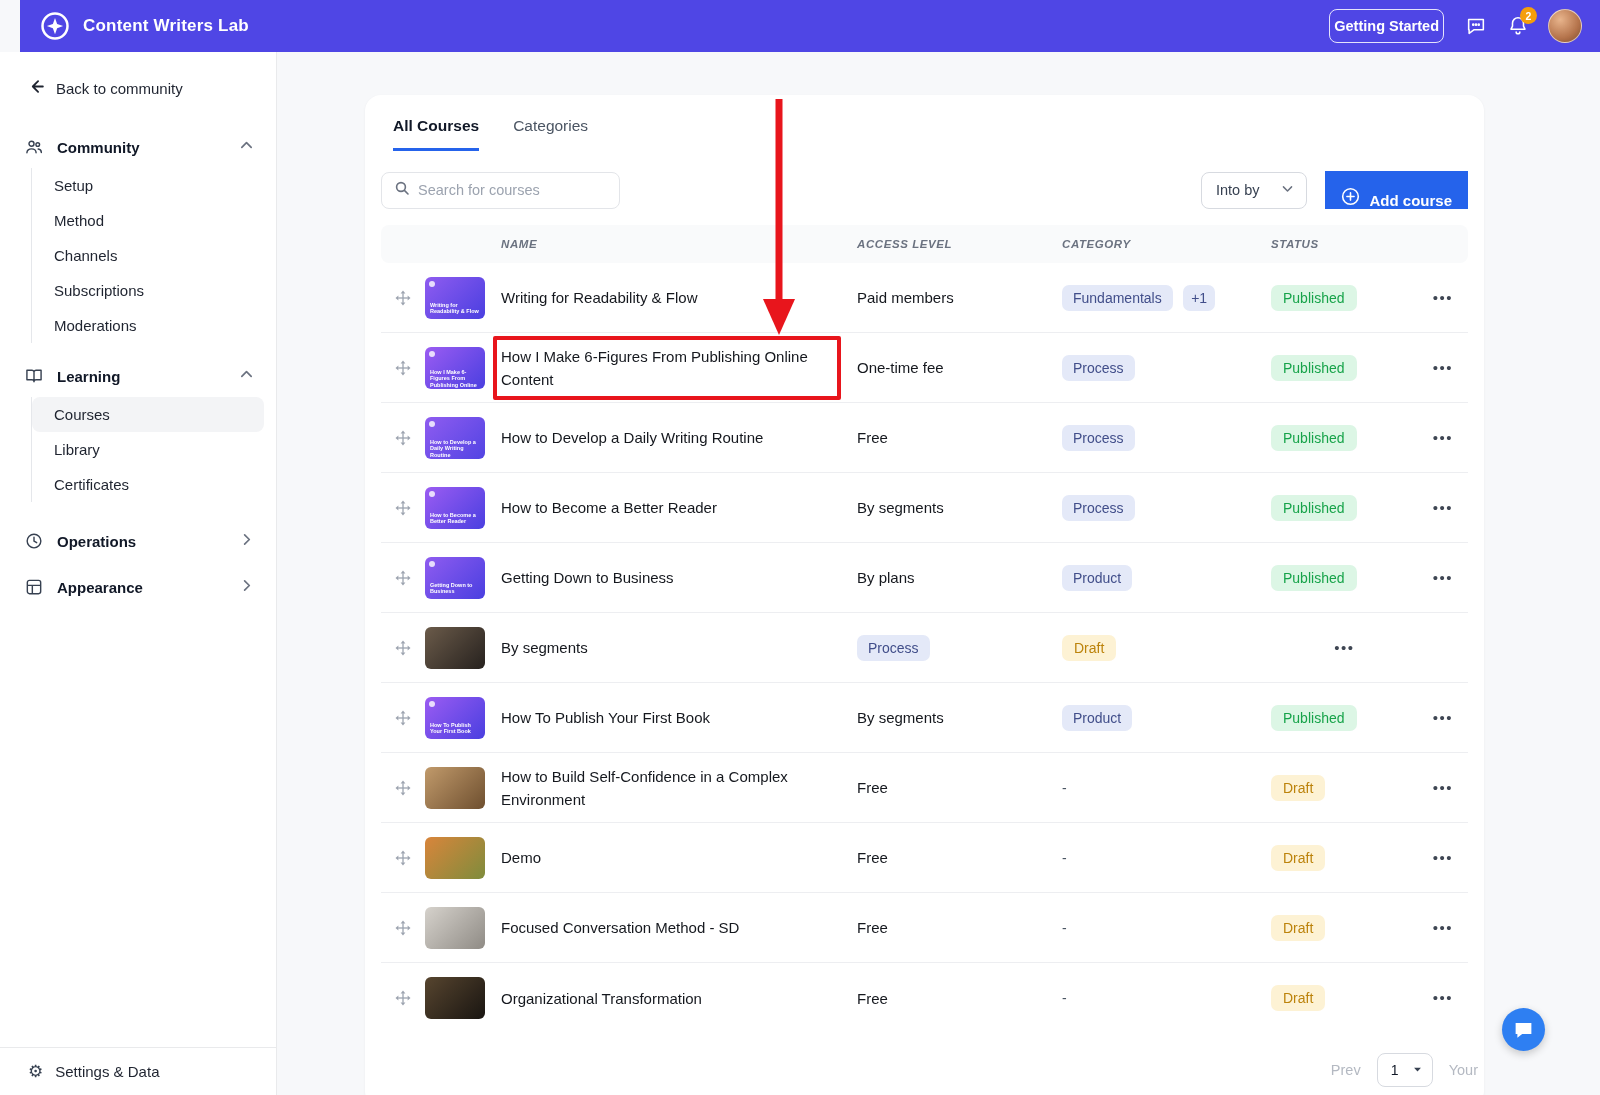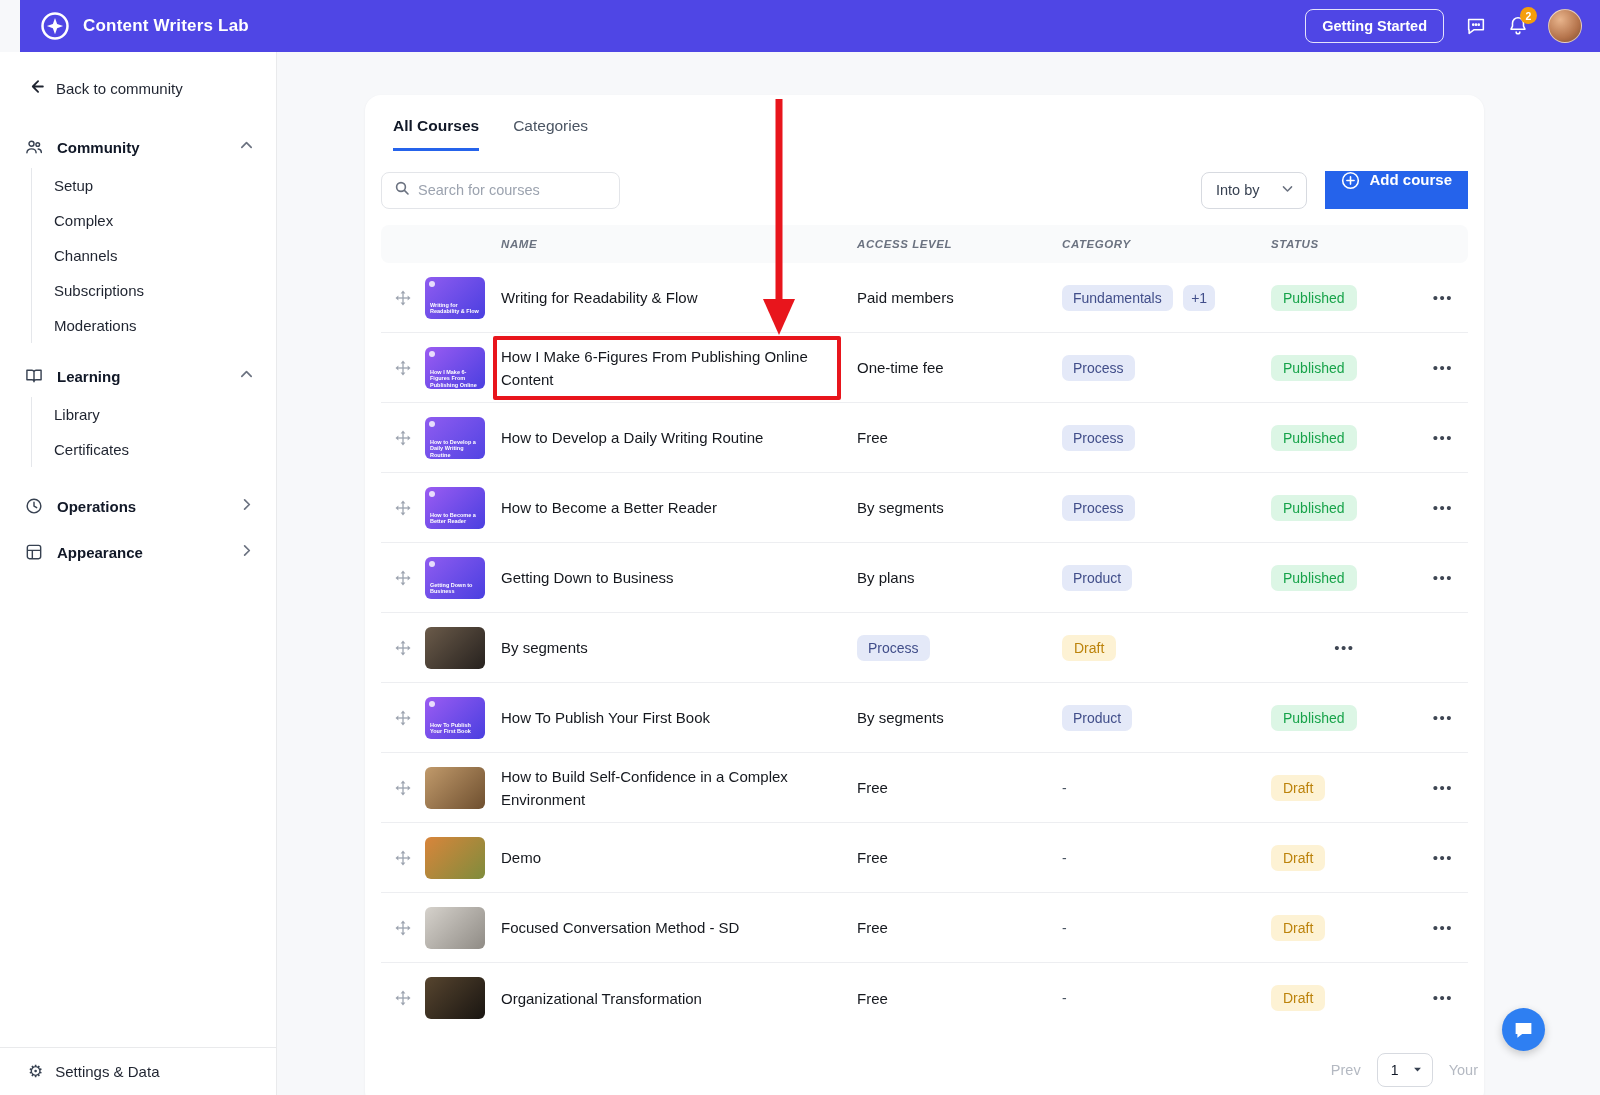--- a/index.html
+++ b/index.html
@@ -14,21 +14,21 @@
   
   .app-header {
     height:52px; background: var(--color-header-bg, #4F46E5);
     display:flex; align-items:center; padding:0 18px; color:#fff;margin-left:20px;
   }
   .logo-badge{ width:34px; height:34px; border-radius:50%; display:flex; align-items:center; justify-content:center; margin-right:11px;}
   .app-title{ font-size:17px; font-weight:700; letter-spacing:.2px;}
   .header-spacer{ flex:1; }
   .getting-started{
     background:transparent; color:#fff; border:1px solid rgba(255,255,255,.85);
-    border-radius:8px; padding:8px 16px; font-size:14.5px; font-weight:600; cursor:pointer; margin-right:20px;
+    border-radius:8px; padding:8px 4px; font-size:14.5px; font-weight:600; cursor:pointer; margin-right:20px;
     font-family:inherit;
   }
   .hicon{ width:24px; height:24px; margin-right:18px; position:relative; display:flex; align-items:center; justify-content:center; cursor:pointer;}
   .notif-badge{
     position:absolute; top:-7px; right:-7px; min-width:17px; height:17px; border-radius:9px;
     background:var(--color-badge-orange,#F59E0B); color:#fff; font-size:10.5px; font-weight:700;
     display:flex; align-items:center; justify-content:center; padding:0 4px;
   }
   .avatar{ width:34px; height:34px; border-radius:50%;
     background: radial-gradient(circle at 35% 30%, #E8B48C, #B5744C 60%, #7C4A2B);
@@ -76,21 +76,21 @@
   }
   .search-box input{ border:none; outline:none; font-size:14.5px; width:100%; font-family:inherit; color:#374151;}
   .search-box input::placeholder{ color:#9CA3AF; }
   .toolbar-spacer{ flex:1; }
   .sort-btn{
     display:flex; align-items:center; gap:22px; height:37px; padding:0 12px 0 14px;
     border:1px solid #D7DAE0; border-radius:8px; background:#fff; font-size:14.5px; color:#374151;
     cursor:pointer; margin-right:18px; font-family:inherit;
   }
   .add-course-btn{
-    display:flex; align-items:flex-start; gap:9px; height:38px; padding:0 16px;
+    display:flex; align-items:flex-end; gap:9px; height:38px; padding:0 16px;
     background:var(--color-accent-blue,#2563EB); color:#fff; border:none; border-radius:0;
     font-size:15px; font-weight:600; cursor:pointer; font-family:inherit;
   }
 
   .table-wrap{ margin:0 16px; }
   .tgrid{ display:grid; grid-template-columns:44px 76px 356px 205px 209px 147px 50px; align-items:center; }
   .thead{
     background:#F9FAFB; border-radius:8px; height:38px;
     font-size:11.5px; font-weight:700; color:#6B7280; letter-spacing:.05em;font-style:italic;
   }
@@ -198,40 +198,41 @@
       </span>
       <span>Community</span>
       <span class="chev">
         <svg width="15" height="15" viewBox="0 0 16 16" fill="none" stroke="currentColor" stroke-width="1.8" stroke-linecap="round" stroke-linejoin="round">
             <path d="M3 10l5-5 5 5"></path>
           </svg>
       </span>
     </div>
     <nav class="subnav">
       <span class="subnav-item">Setup</span>
-      <span class="subnav-item">Complex</span>
+      <span class="subnav-item">Method</span>
       <span class="subnav-item">Channels</span>
       <span class="subnav-item">Subscriptions</span>
       <span class="subnav-item">Moderations</span>
     </nav>
 
     <div class="nav-section-header">
       <span class="nav-icon">
         <svg width="20" height="20" viewBox="0 0 24 24" fill="none" stroke="currentColor" stroke-width="1.7" stroke-linejoin="round">
           <path d="M3.5 5h6a2.5 2.5 0 0 1 2.5 2.5V19a2.5 2.5 0 0 0-2.5-2.5h-6zM20.5 5h-6A2.5 2.5 0 0 0 12 7.5V19a2.5 2.5 0 0 1 2.5-2.5h6z"></path>
         </svg>
       </span>
       <span>Learning</span>
       <span class="chev">
         <svg width="15" height="15" viewBox="0 0 16 16" fill="none" stroke="currentColor" stroke-width="1.8" stroke-linecap="round" stroke-linejoin="round">
             <path d="M3 10l5-5 5 5"></path>
           </svg>
       </span>
     </div>
     <nav class="subnav">
+      <span class="subnav-item active">Courses</span>
       <span class="subnav-item">Library</span>
       <span class="subnav-item">Certificates</span>
     </nav>
 
     <div class="nav-section-header" style="margin-top:6px;">
       <span class="nav-icon">
         <svg width="20" height="20" viewBox="0 0 24 24" fill="none" stroke="currentColor" stroke-width="1.7" stroke-linecap="round">
           <circle cx="12" cy="12" r="8.2"></circle>
             <path d="M12 7.5V12l3.2 2"></path>
         </svg>

